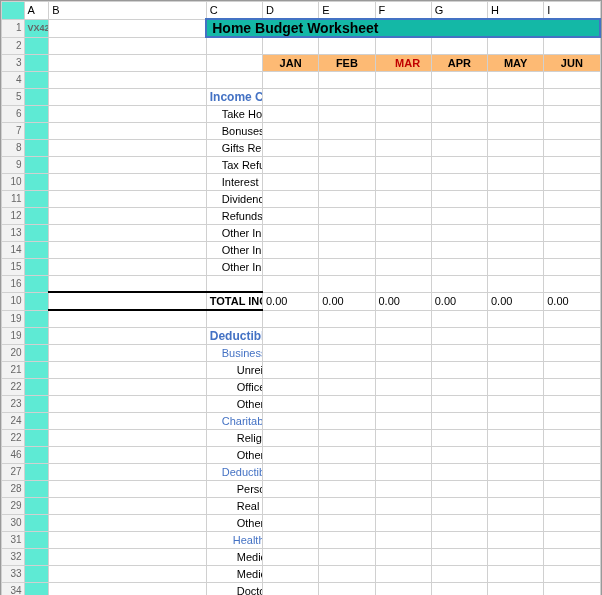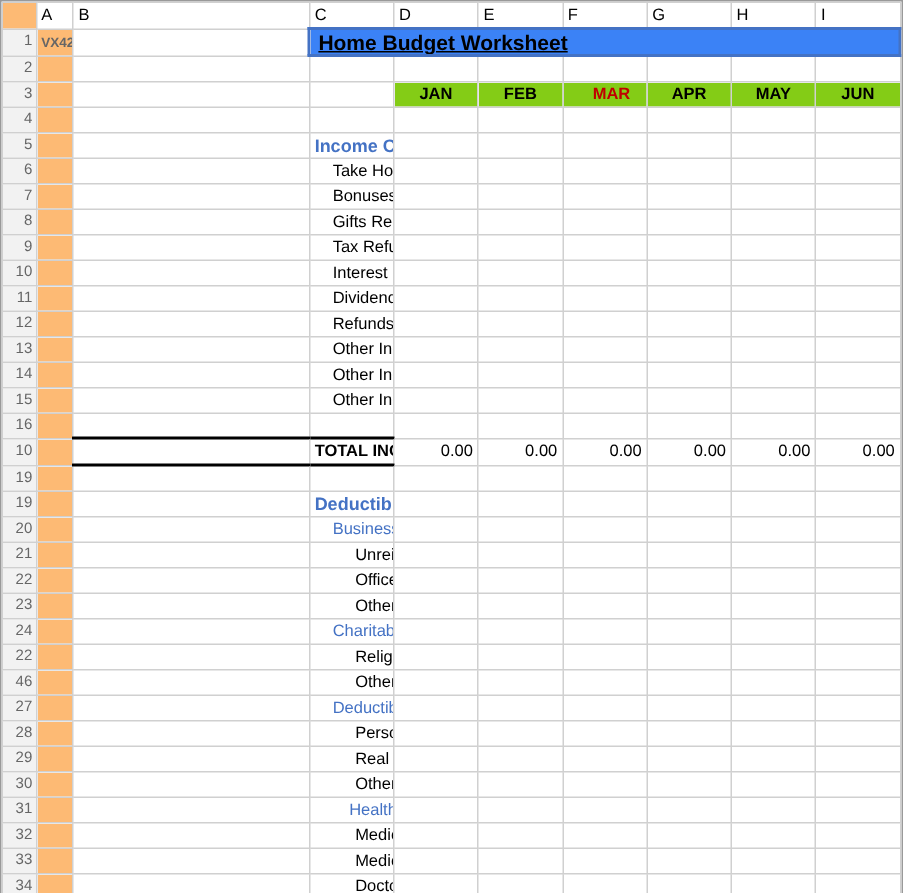--- a/index.html
+++ b/index.html
@@ -32,31 +32,30 @@
     .col-c { width: 140px; }
     .col-d { width: 50px; }
     .col-e { width: 50px; }
     .col-f { width: 50px; }
     .col-g { width: 50px; }
     .col-h { width: 50px; }
     .col-i { width: 50px; }
     .col-j { width: 50px; }
     
     .col-header {
-      background: #84cc16;
+      background: #fdba74;
       text-align: center;
       font-weight: bold;
     }
 
     .title-cell {
       font-size: 14px;
       font-weight: bold;
       border: 2px solid #4472c4;
-      background: #3b82f6;
-      text-decoration: underline;
+      background: #14b8a6;
     }
 
     .active-cell {
       background: #fff;
       border: 2px solid #107c10;
     }
 
     .month-jan { color: #000; }
     .month-feb { color: #000; }
     .month-mar { color: #c00000; }
@@ -70,38 +69,38 @@
       font-size: 12px;
     }
 
     .total-label {
       text-align: right !important;
       font-weight: bold;
       background: #fff !important;
     }
 
     .zero-val {
-      text-align: right;
+      text-align: left;
       color: #000;
     }
 
     .indent1 { padding-left: 15px; }
     .indent2 { padding-left: 30px; }
 
     .row-num {
       text-align: right;
       color: #666;
       background: #f2f2f2;
       border: 1px solid #d0d0d0;
       font-size: 10px;
       padding-right: 2px;
     }
 
     .col-a-cell {
-      background: #fdba74;
+      background: #5eead4;
       border: 1px solid #d0d0d0;
       font-size: 10px;
       color: #666;
       text-align: right;
     }
 
     .empty-cell { background: #fff; }
     .input-cell { background: #fff; border: 1px solid #d0d0d0; }
   </style>
 </head>

